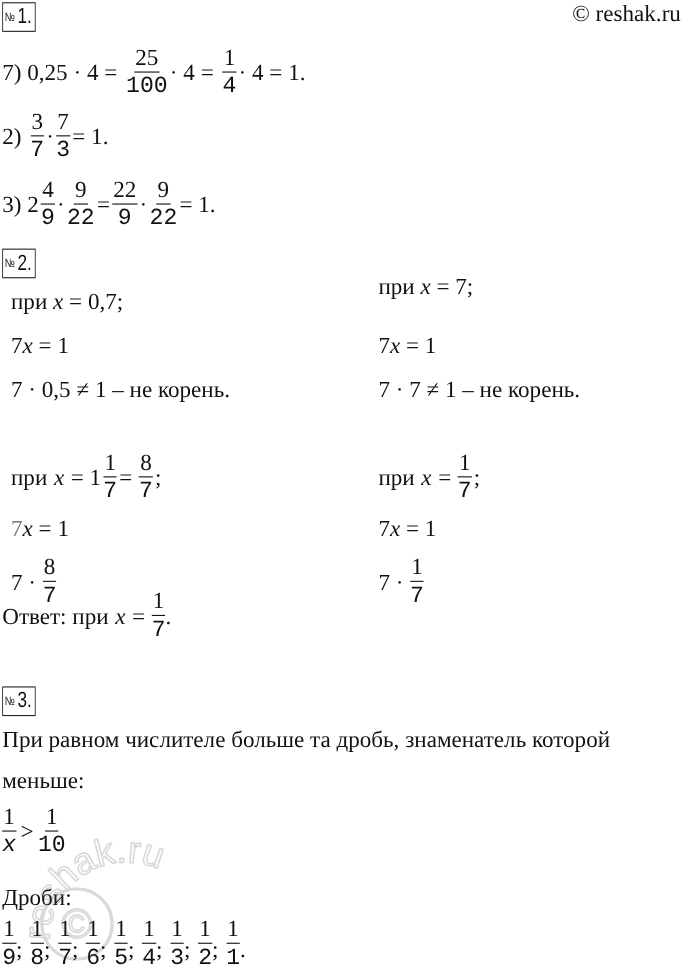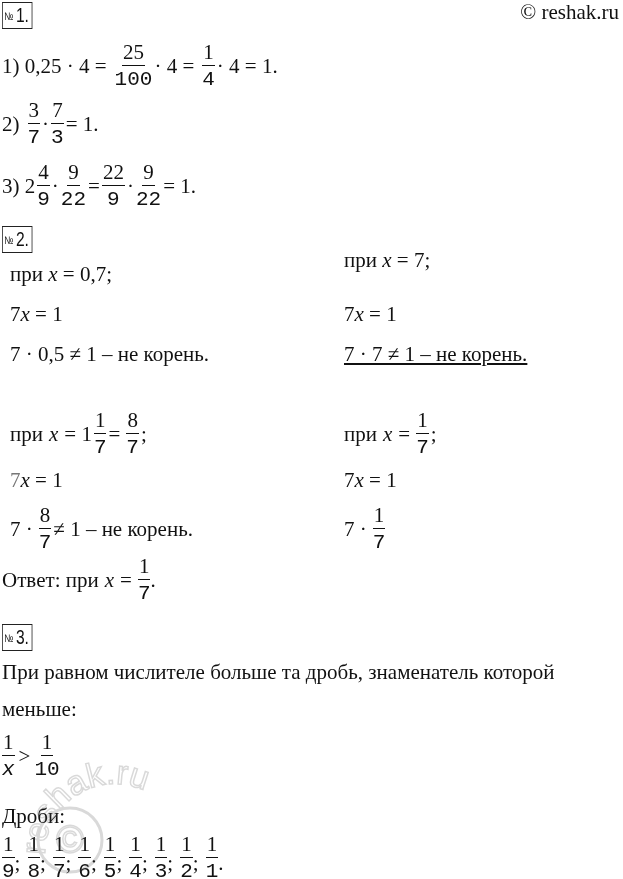--- a/index.html
+++ b/index.html
@@ -33,21 +33,21 @@
   </style>
 </head>
 <body>
 
 <div class="numbox" style="left:2px; top:2px;">
   <span class="sym">№</span><span>1.</span>
 </div>
 <div class="copy">© reshak.ru</div>
 
 <div class="line" style="left:2px; top:42px;">
-  <span>1) 0,25 · 4 =</span>
+  <span>7) 0,25 · 4 =</span>
   <span class="frac" style="margin-left:8px;">
       <span class="n">25</span>
       <span class="d">100</span>
     </span>
   <span>· 4 =</span>
   <span class="frac" style="margin-left:8px;">
       <span class="n">1</span>
       <span class="d">4</span>
     </span>
   <span>· 4 = 1.</span>
@@ -102,21 +102,21 @@
   <span>7</span><span class="i">x</span> <span>= 1</span>
 </div>
 <div class="abs" style="left:10px; top:342px;">7 · 0,5 ≠ 1 – не корень.</div>
 
 <div class="abs" style="left:344px; top:248px;">
   <span>при</span> <span class="i">x</span> <span>= 7;</span>
 </div>
 <div class="abs" style="left:344px; top:302px;">
   <span>7</span><span class="i">x</span> <span>= 1</span>
 </div>
-<div class="abs" style="left:344px; top:342px;text-decoration:underline;">7 · 7 ≠ 1 – не корень.</div>
+<div class="abs" style="left:344px; top:342px;">7 · 7 ≠ 1 – не корень.</div>
 
 <div class="line" style="left:10px; top:410px;">
   <span>при</span>
     <span class="sp"></span>
     <span class="i">x</span>
     <span class="sp"></span>
     <span>= 1</span>
   <span class="frac">
       <span class="n">1</span>
       <span class="d">7</span>
@@ -130,21 +130,20 @@
 </div>
 <div class="abs" style="left:10px; top:468px;">
   <span style="color:#777;">7</span><span class="i">x</span> <span>= 1</span>
 </div>
 <div class="line" style="left:10px; top:505px;">
   <span>7 ·</span>
   <span class="frac" style="margin-left:6px;">
       <span class="n">8</span>
       <span class="d">7</span>
     </span>
-  <span>≠ 1 – не корень.</span>
 </div>
 
 <div class="line" style="left:344px; top:410px;">
   <span>при</span>
     <span class="sp"></span>
     <span class="i">x</span>
     <span class="sp"></span>
     <span>=</span>
   <span class="frac" style="margin-left:6px;">
       <span class="n">1</span>
@@ -156,21 +155,21 @@
   <span>7</span><span class="i">x</span> <span>= 1</span>
 </div>
 <div class="line" style="left:344px; top:505px;">
   <span>7 ·</span>
   <span class="frac" style="margin-left:6px;">
       <span class="n">1</span>
       <span class="d">7</span>
     </span>
 </div>
 
-<div class="line" style="left:2px; top:556px;">
+<div class="line" style="left:2px; top:536px;">
   <span>Ответ: при</span>
     <span class="sp"></span>
     <span class="i">x</span>
     <span class="sp"></span>
     <span>=</span>
   <span class="frac" style="margin-left:6px;">
       <span class="n">1</span>
       <span class="d">7</span>
     </span>
   <span style="margin-left:-2px;">.</span>

